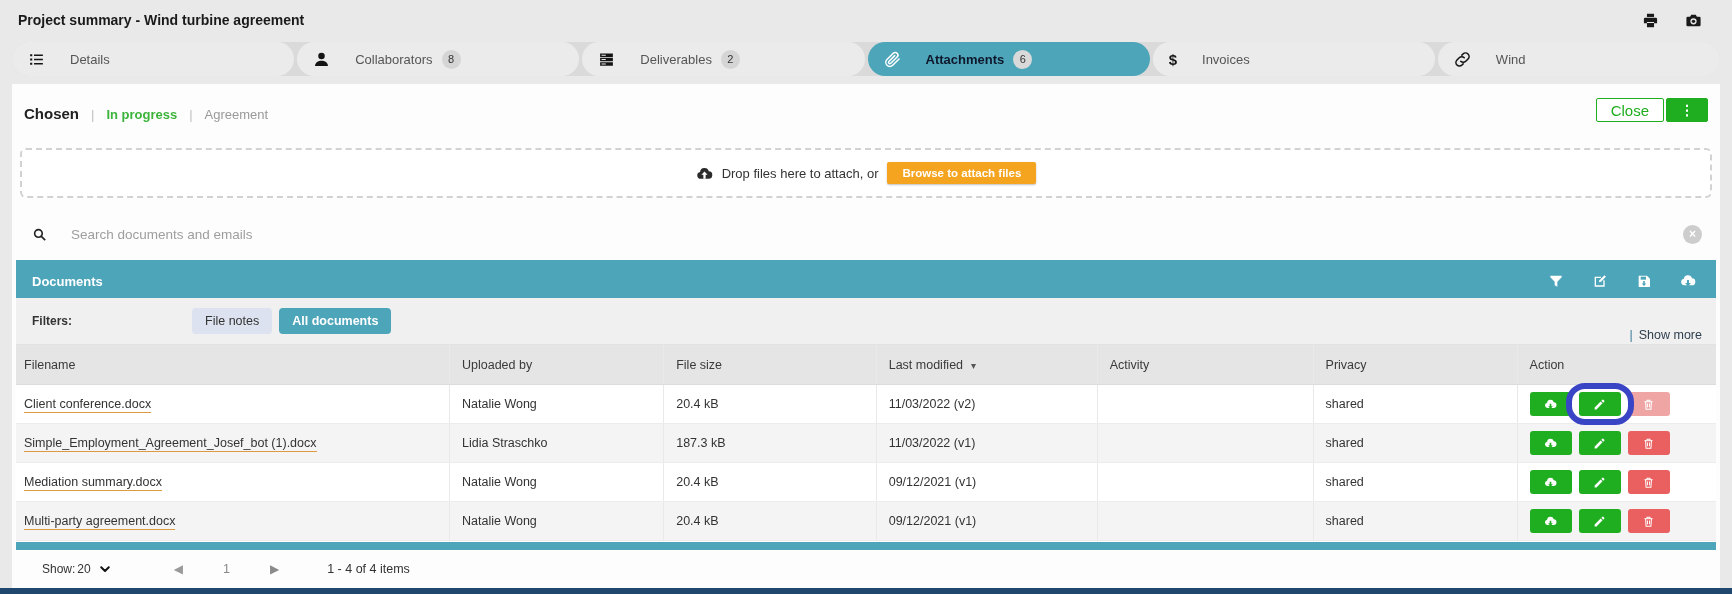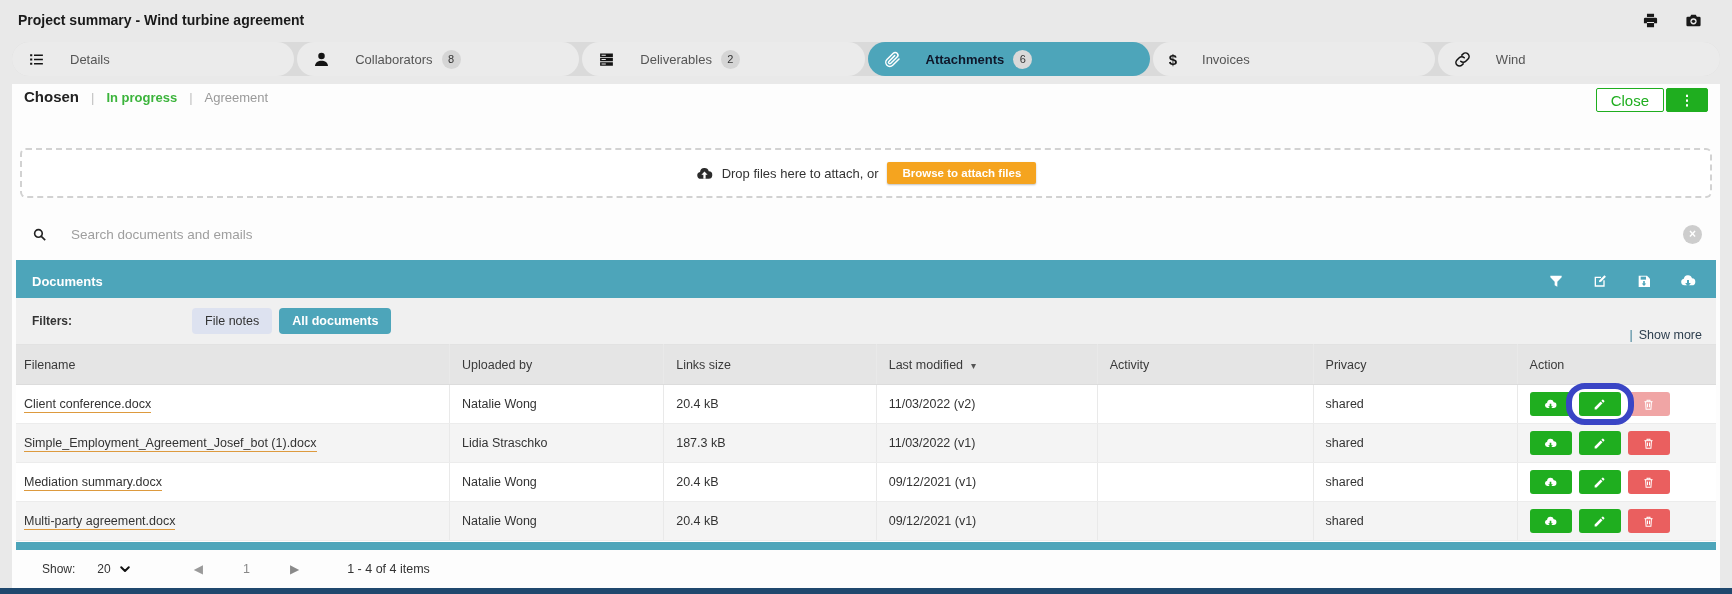--- a/index.html
+++ b/index.html
@@ -30,21 +30,21 @@
            color:#333; font-size:11px; display:inline-flex; align-items:center; justify-content:center; }
   .tab.active { background:var(--teal); }
   .tab.active .tab-label { color:#0f172a; font-weight:bold; }
   .tab.active .tab-icon { color:#fff; }
   .tab.active .badge { background:#d9d9d9; }
   .dollar { font-weight:bold; font-size:15px; }
 
   
   .panel { margin:8px 12px 0 12px; background:#fdfdfd; padding:0 4px; }
 
-  .subheader { padding:4px 8px 0 8px; height:38px; display:flex; justify-content:space-between; align-items:flex-start;gap:44px; }
+  .subheader { padding:4px 8px 0 8px; height:38px; display:flex; justify-content:space-between; align-items:flex-end;gap:44px; }
   .crumbs { display:flex; align-items:baseline; gap:12px; }
   .crumb-strong { font-size:15px; font-weight:bold; color:#222; cursor:pointer; }
   .crumb-sep { color:#c0c0c0; font-size:13px; }
   .crumb-green { font-size:13px; color:#3cb43c; font-weight:bold; cursor:pointer; }
   .crumb-muted { font-size:13px; color:#9a9a9a; cursor:pointer; }
   .sub-actions { display:flex; gap:2px; }
   .close-btn { height:24px; padding:0 14px; background:#fff; border:1px solid var(--green); color:var(--green);
                font-size:15px; font-weight:normal; border-radius:2px; cursor:pointer; font-family:inherit; }
   .more-btn { height:24px; width:42px; background:var(--green); border:1px solid var(--green); color:#fff;
               border-radius:2px; cursor:pointer; font-size:14px; font-weight:bold; line-height:1; }
@@ -94,21 +94,21 @@
   .act .ic { font-size:13px; color:#fff; }
   .act.green { background:var(--green); --hole:#1fae1f; }
   .act.red { background:var(--red); }
   .act.red.muted { background:var(--red-muted); }
   .act.ring::after { content:""; position:absolute; top:-9px; bottom:-9px; left:-13px; right:-13px;
                      border:6px solid var(--ring); border-radius:19px; pointer-events:none; z-index:4; }
 
   .hscroll { height:8px; background:var(--teal); margin-top:1px; cursor:pointer; }
 
   .pagerow { height:38px; display:flex; align-items:center; padding-left:26px; font-size:12px; color:#333; background:#fdfdfd; }
-  .psize { display:inline-flex; align-items:center; gap:7px; margin-left:22px; cursor:pointer; }
+  .psize { display:inline-flex; align-items:center; gap:7px; margin-left:2px; cursor:pointer; }
   .psize .ic { font-size:14px; }
   .pg-prev { margin-left:62px; color:#9a9a9a; font-size:12px; cursor:pointer; }
   .pg-num { margin-left:40px; color:#888; font-size:12.5px; }
   .pg-next { margin-left:40px; color:#8a8a8a; font-size:12px; cursor:pointer; }
   .pg-summary { margin-left:48px; font-size:12.5px; color:#333; }
 
   .bottombar { position:absolute; left:0; right:0; bottom:0; height:6px; background:#20486e; }
 </style>
 </head>
 <body>
@@ -319,21 +319,21 @@
           <col style="width:12.5%">
           <col style="width:13%">
         <col style="width:12.7%">
           <col style="width:12%">
           <col style="width:11.7%">
       </colgroup>
       <thead>
         <tr>
           <th>Filename</th>
           <th>Uploaded by</th>
-          <th>Links size</th>
+          <th>File size</th>
           <th>
             <span>Last modified</span><span class="caret">▾</span>
           </th>
           <th>Activity</th>
           <th>Privacy</th>
           <th>Action</th>
         </tr>
       </thead>
       <tbody>
         <tr>

